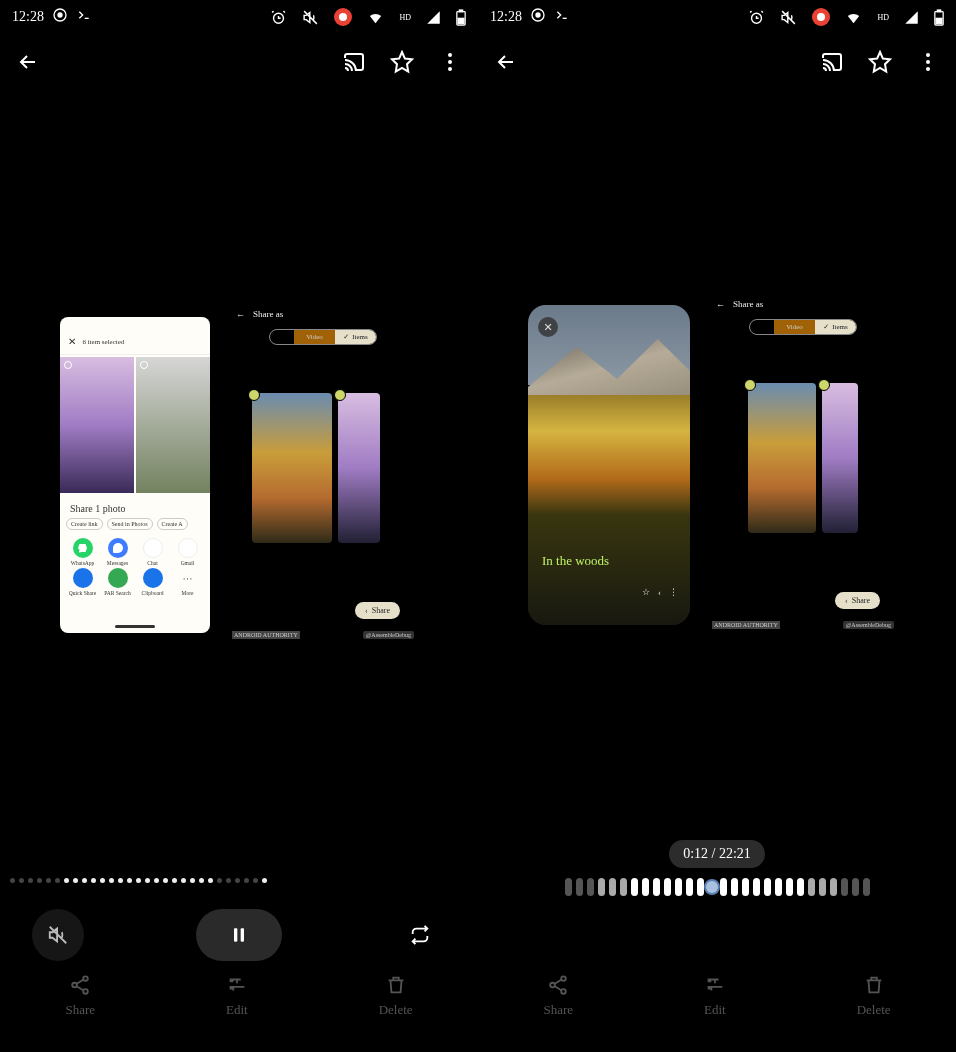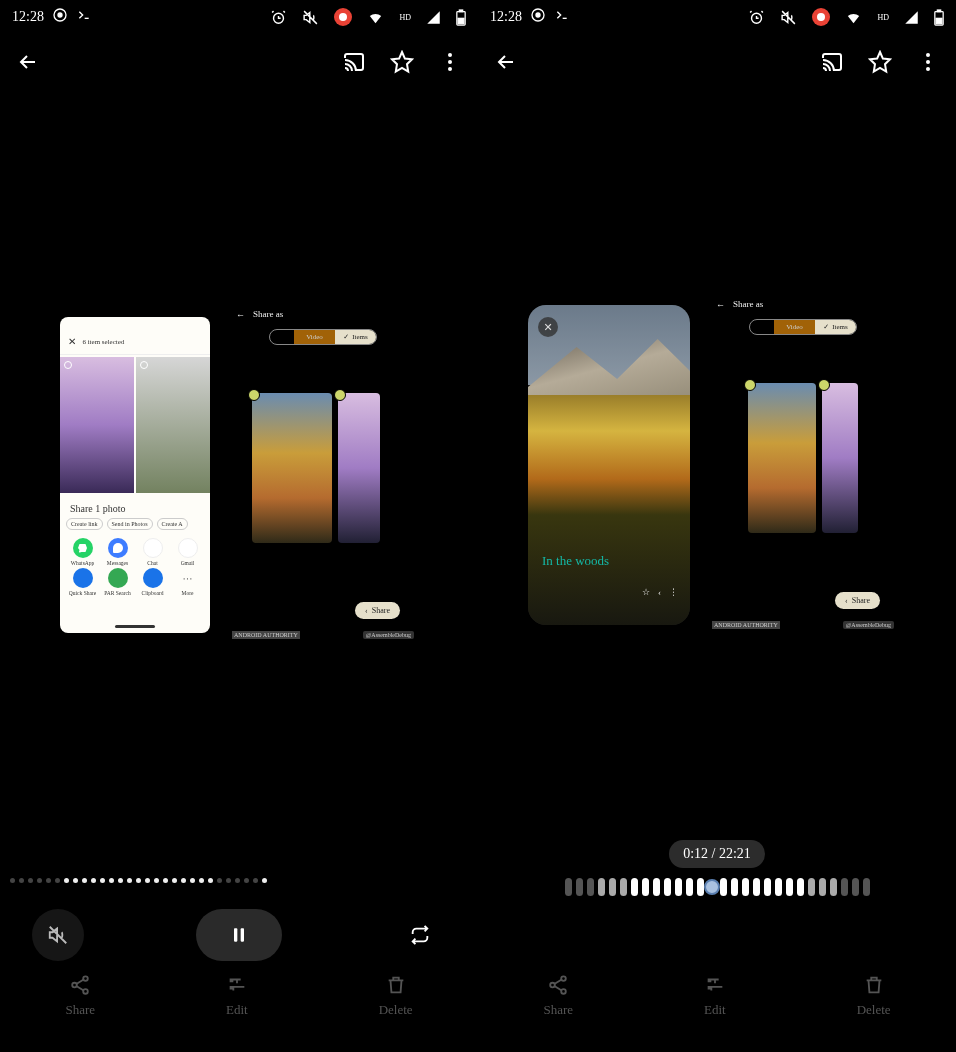--- a/index.html
+++ b/index.html
@@ -187,21 +187,21 @@
     position:absolute; top:12px; left:10px;
     width:20px; height:20px; border-radius:50%; background:rgba(50,50,50,0.8);
     display:flex;align-items:center;justify-content:center; font-size:11px; color:#ddd;
   }
   .sky{position:absolute;top:0;left:0;right:0;height:80px;background:linear-gradient(180deg,#6b7a8a 0%, #8b98a5 100%);}
   .mountains{position:absolute;top:34px;left:0;right:0;height:80px;background:linear-gradient(165deg,#6b6458 0%, #b5ab98 40%, #8a826e 100%);clip-path:polygon(0 60%, 30% 10%, 55% 50%, 80% 0%, 100% 40%, 100% 100%, 0 100%);}
   .hills{position:absolute;top:90px;left:0;right:0;height:120px;background:linear-gradient(180deg,#9a7e2a 0%, #d5b440 30%, #b26a1a 70%, #38360f 100%);}
   .ground{position:absolute;bottom:0;left:0;right:0;height:110px;background:linear-gradient(180deg,#38360f 0%, #181810 100%);}
   .preview-caption {
     position:absolute; bottom:56px; left:14px;
-    font-size:13px; color:#14b8a6;
+    font-size:13px; color:#bef264;
   }
   .preview-sub {
     position:absolute; bottom:30px; left:14px; font-size:6px; color:#aaa;
   }
   .preview-icons {
     position:absolute; bottom:28px; right:12px; display:flex; gap:8px;
   }
   .preview-icons span{ font-size:9px; color:#eee;}
 
   

